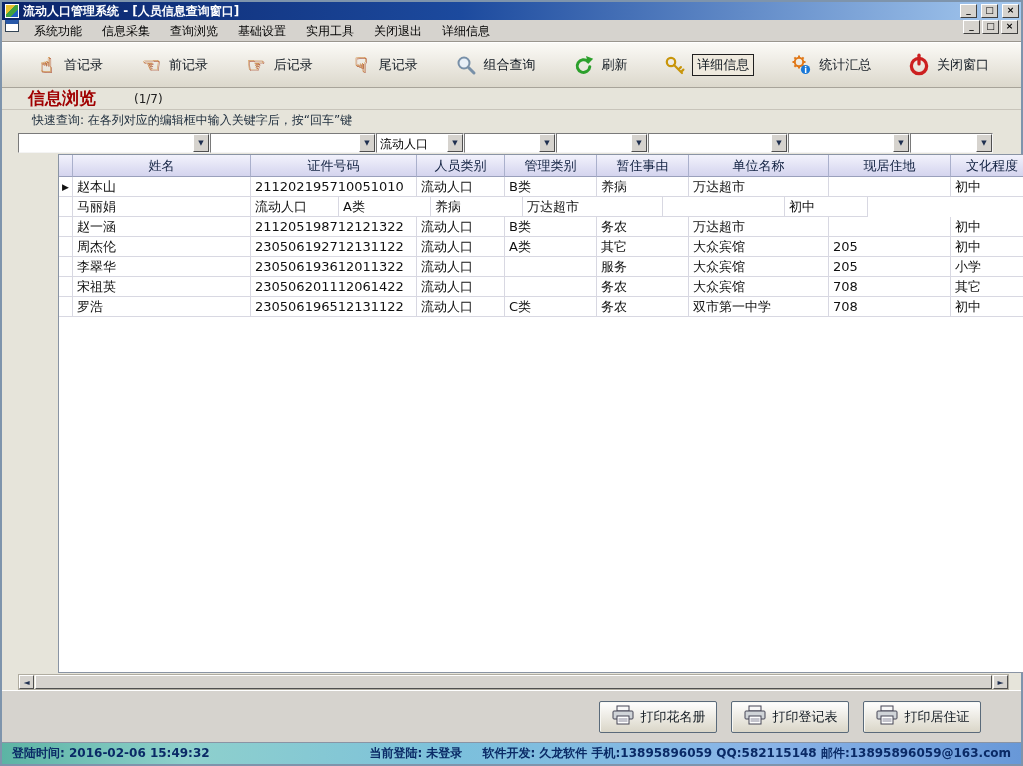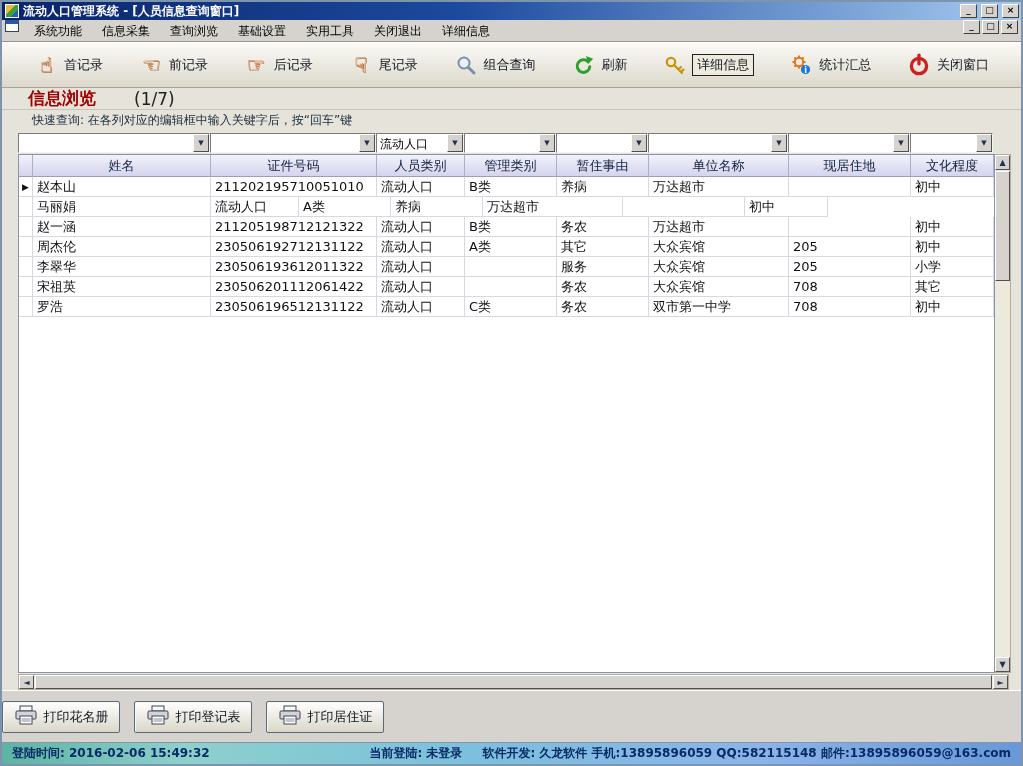--- a/index.html
+++ b/index.html
@@ -39,35 +39,35 @@
             width:24px; height:24px; }
   .tb-ico.hand { font-size:21px; color:#c8741a; text-shadow:1px 1px 0 #a03010; }
   .tb-label { font-size:13px; color:#101820; }
   .tb-btn.focused .tb-label { outline:1px solid #202020; padding:1px 4px; background:#efeade; }
 
   
   .content { flex:1; display:flex; flex-direction:column; background:#e6e4da; min-height:0; }
   .tabrow { height:22px; flex:0 0 22px; display:flex; align-items:center; gap:38px;
             padding-left:26px; border-bottom:1px solid #c8c4ba; }
   .tab-label { font-size:17px; font-weight:bold; color:#a00000; }
-  .page-ind { font-size:17px; color:#202020; }
+  .page-ind { font-size:12px; color:#202020; }
   .hintrow { height:20px; flex:0 0 20px; display:flex; align-items:center;
              padding-left:30px; font-size:12px; color:#1a2a3a; }
 
   .grid-area { flex:1; display:flex; flex-direction:column; min-height:0;
                margin:2px 12px 0 16px; }
   .filter-row { height:22px; flex:0 0 22px; display:flex; }
   .combo { height:20px; margin-top:1px; background:#fff; display:flex; cursor:pointer;
            border:1px solid; border-color:#7a7a7a #f4f4f4 #f4f4f4 #7a7a7a; }
   .combo .val { flex:1; font-size:12px; padding:2px 3px; overflow:hidden; white-space:nowrap; }
   .combo .drop { width:16px; flex:0 0 16px; background:#d6d3ce; font-size:7px; color:#203050;
                  display:flex; align-items:center; justify-content:center;
                  border:1px solid; border-color:#fff #505050 #505050 #fff; }
 
-  .grid-wrap { flex:1; display:flex; min-height:0; }
+  .grid-wrap { flex:1; display:flex; min-height:0;margin-left:40px; }
   .grid-main { flex:1; display:flex; flex-direction:column; background:#fff;
                border:1px solid #8a94a4; min-height:0; }
   .thead { height:22px; flex:0 0 22px; display:flex; }
   .hcell { background:linear-gradient(#f2f2fc,#d4d4ee); border-right:1px solid #aab0cc;
            border-bottom:1px solid #9aa0bc; font-size:13px; color:#102040;
            display:flex; align-items:center; justify-content:center; cursor:pointer; }
   .tbody { flex:1; overflow:hidden; background:#fff; }
   .trow { height:20px; display:flex; cursor:pointer; }
   .cell { border-right:1px solid #d8d8e2; border-bottom:1px solid #d8d8e2;
           font-size:13px; color:#101010; padding:1px 4px; display:flex; align-items:center;
@@ -94,21 +94,21 @@
   .vscroll .sbtn { height:15px; flex:0 0 15px; }
   .hscroll .sbtn { width:15px; flex:0 0 15px; }
   .vthumb { height:110px; margin:1px 0; background:#d6d3ce; border:1px solid;
             border-color:#fff #505050 #505050 #fff; cursor:grab; }
   .hthumb { flex:1; margin:0 1px; background:#d6d3ce; border:1px solid;
             border-color:#fff #505050 #505050 #fff; cursor:grab; }
   .vfill { flex:1; }
 
   
   .print-panel { height:52px; flex:0 0 52px; background:#d6d3ce; display:flex;
-                 align-items:center; gap:14px; padding-right:40px;
+                 align-items:center; justify-content:flex-end; gap:14px; padding-right:40px;
                  border-top:1px solid #fff; }
   .print-btn { width:118px; height:32px; display:flex; align-items:center; justify-content:center;
                gap:6px; font-size:13px; color:#101820; cursor:pointer;
                background:linear-gradient(#ffffff,#dad6c8); border:1px solid #5a6a7a;
                border-radius:2px; box-shadow:1px 1px 0 #f8f8f4 inset; }
 
   
   .statusbar { height:22px; flex:0 0 22px; display:flex; align-items:center;
                font-size:12px; font-weight:bold; color:#0a2a66;
                background:linear-gradient(90deg,#5cb4a4 0%,#8ed0cc 18%,#7cc0dc 45%,#8ab4e8 75%,#6898d8 100%);

